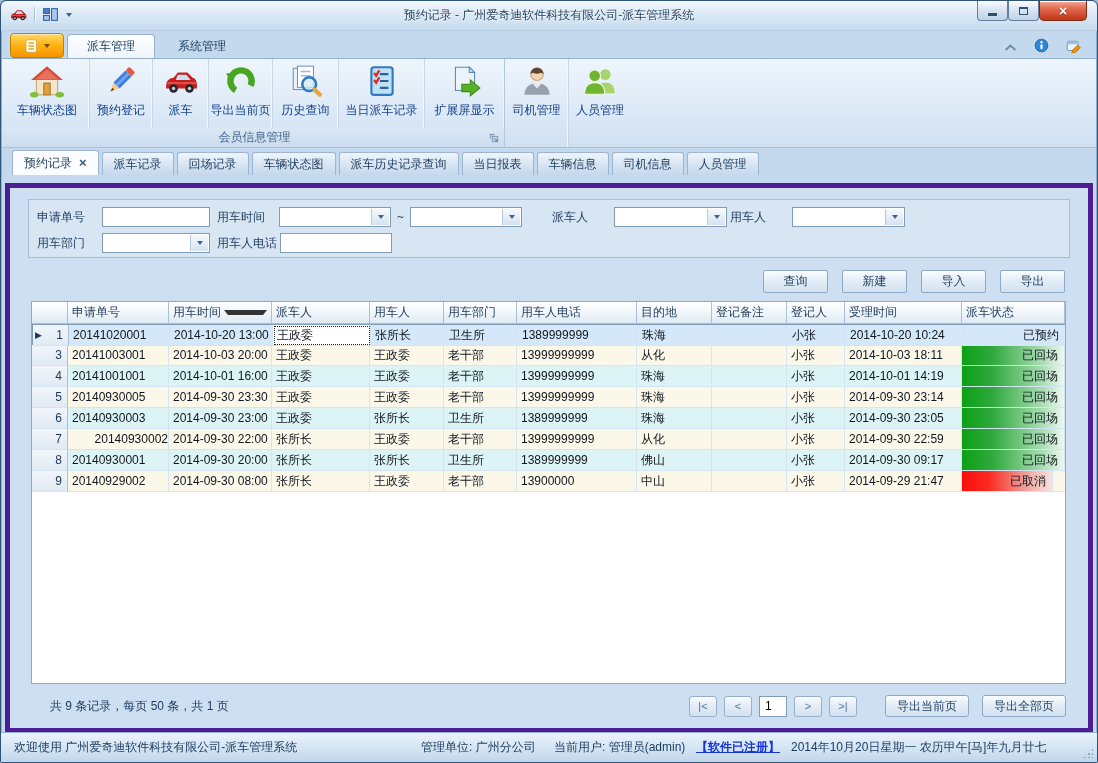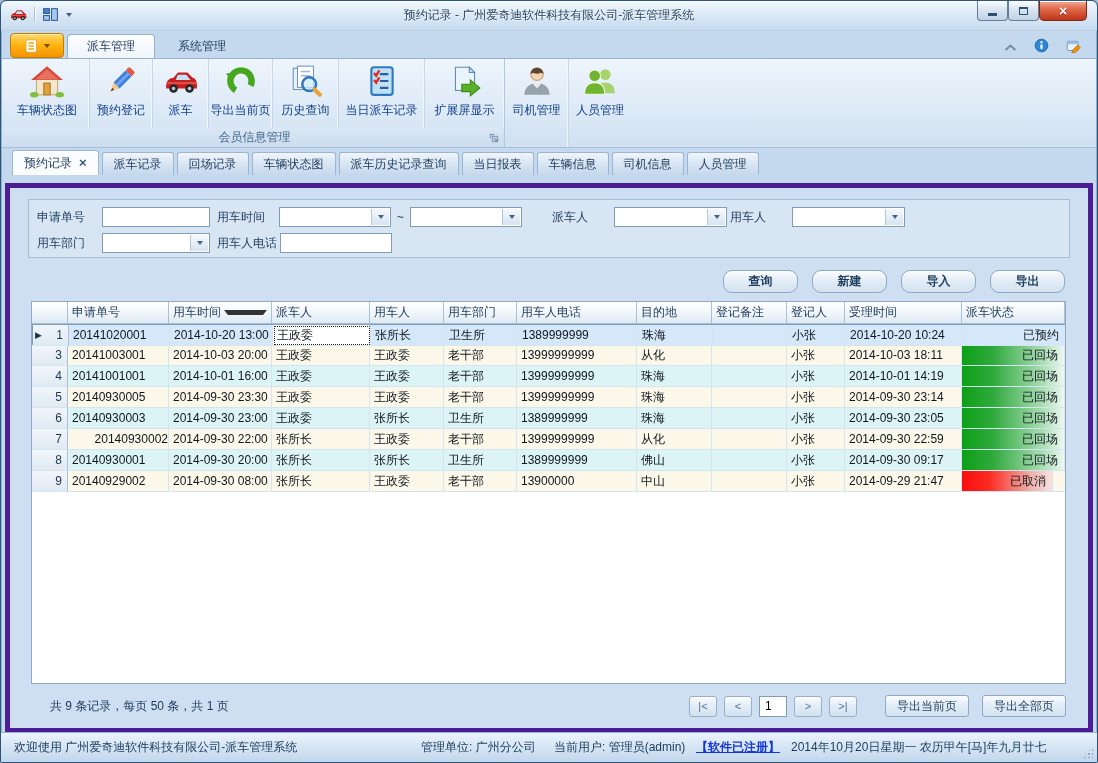--- a/index.html
+++ b/index.html
@@ -52,21 +52,21 @@
   
   .content{position:absolute;left:4px;right:4px;top:174px;bottom:29px;background:#CDDFF0;border:5px solid #4c1d95;box-sizing:border-box;margin-top:8px;}
   .filterbox{position:absolute;left:18px;right:18px;top:11px;height:59px;background:#D8E5F3;border:1px solid #A6BCD8;box-sizing:border-box;}
   .flabel{position:absolute;height:20px;line-height:20px;color:#1E3C5C;white-space:nowrap;}
   .txt,.sel{position:absolute;height:20px;background:#fff;border:1px solid #7F9DB9;box-sizing:border-box;}
   .txt input{width:100%;height:100%;border:none;outline:none;background:transparent;font:12px "Liberation Sans","DejaVu Sans",sans-serif;padding:0 3px;box-sizing:border-box;}
   .sbtn{position:absolute;right:1px;top:1px;bottom:1px;width:17px;background:linear-gradient(#F5F9FD,#D6E3F0);border-left:1px solid #B6C9DC;display:flex;align-items:center;justify-content:center;}
   .row1{top:7px;}.row2{top:33px;}
 
   .actionrow{position:absolute;right:23px;top:82px;display:flex;gap:14px;}
-  .abtn{width:75px;height:23px;display:flex;align-items:center;justify-content:center;color:#1E3C5C;background:linear-gradient(#FBFDFE,#E3EDF7 45%,#D2E2F0);border:1px solid #8FA8C6;border-radius:9px;box-sizing:border-box;cursor:default;font-weight:bold;}
+  .abtn{width:65px;height:23px;display:flex;align-items:center;justify-content:center;color:#1E3C5C;background:linear-gradient(#FBFDFE,#E3EDF7 45%,#D2E2F0);border:1px solid #8FA8C6;border-radius:2px;box-sizing:border-box;cursor:default;}
 
   
   .grid{position:absolute;left:21px;right:22px;top:113px;bottom:44px;background:#fff;border:1px solid #8FA8C6;box-sizing:border-box;display:flex;flex-direction:column;overflow:hidden;}
   .ghead{display:flex;flex:none;}
   .hcell{height:22px;display:flex;align-items:center;padding:0 4px;box-sizing:border-box;border-right:1px solid #A9C0D6;border-bottom:1px solid #A9C0D6;background:linear-gradient(#FFFFFF,#EFF5FA 55%,#DEE9F3);color:#1F3B5B;white-space:nowrap;overflow:hidden;}
   .hcell > span{flex:1;}
   .hcell.ind{width:36px;flex:none;}
   .hcell.filler{flex:1;border-right:none;}
   .sortarrow{width:0;height:0;border-left:4px solid transparent;border-right:4px solid transparent;border-top:5px solid #333;margin-left:3px;flex:none;}
   .gbody{flex:1;background:#fff;overflow:hidden;}

